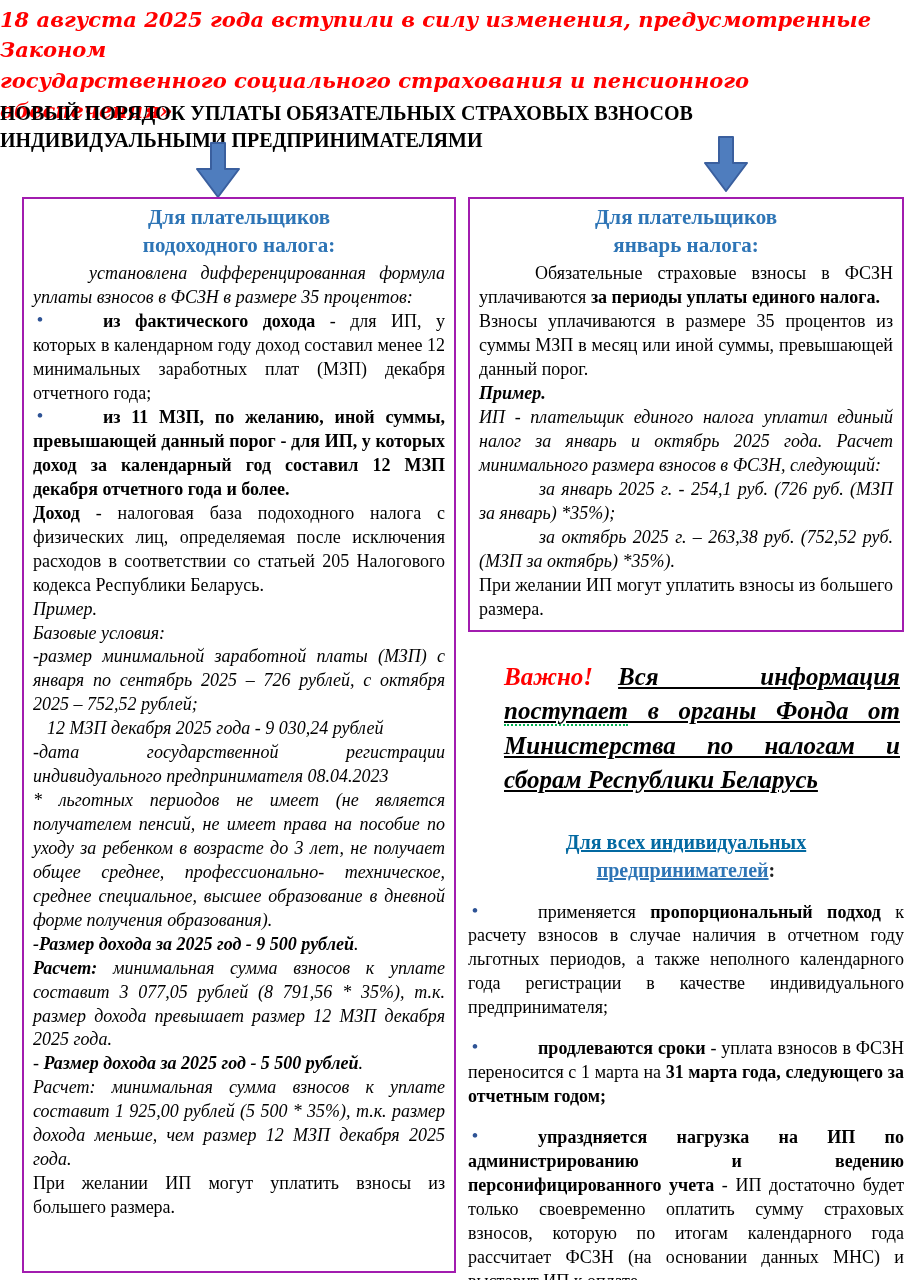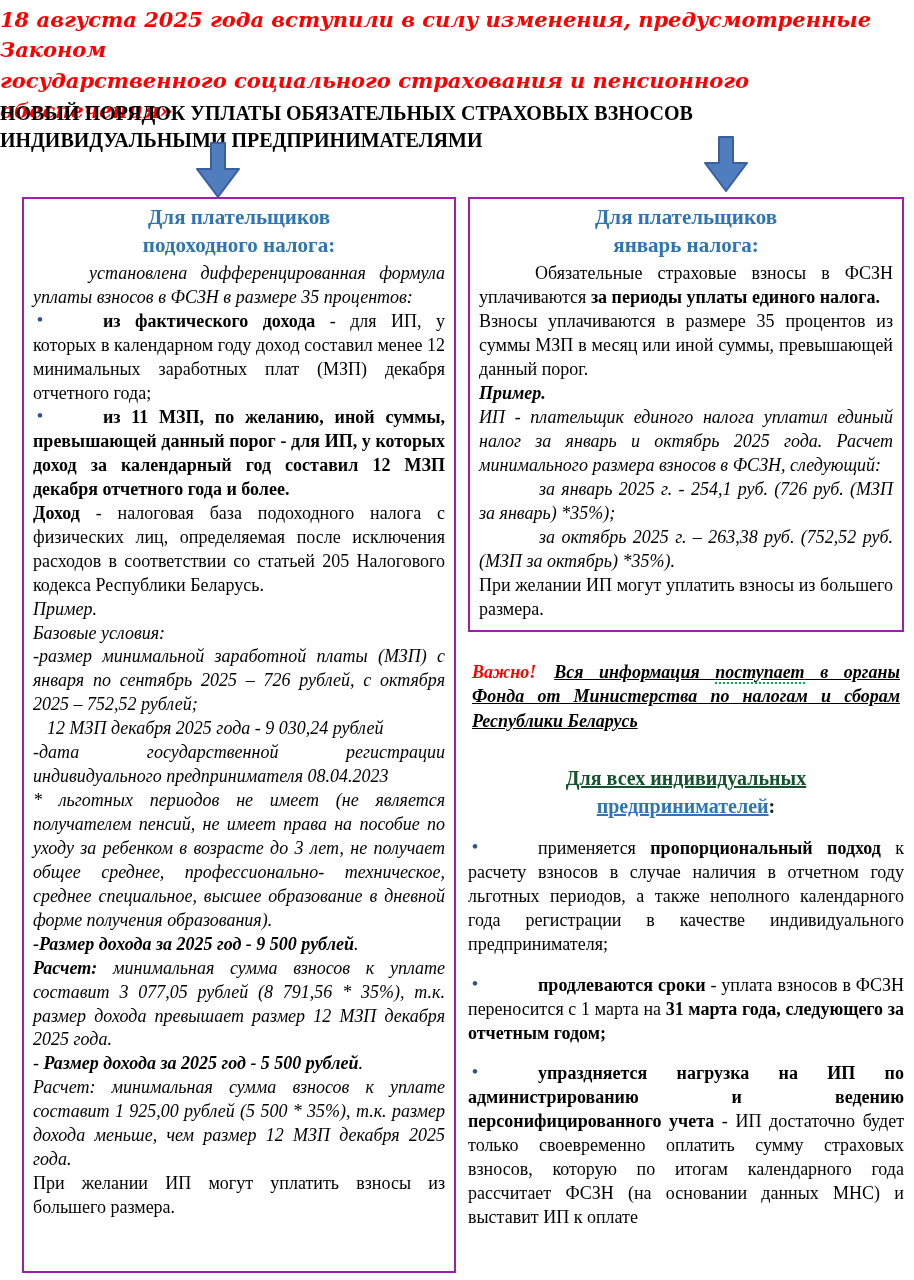--- a/index.html
+++ b/index.html
@@ -40,21 +40,21 @@
   .bulleted  { text-indent:70px; }
   .bullet-dot {
     position:absolute; left:4px; top:-1px; text-indent:0;
     color:#2e5395; font-size:17px; font-weight:bold;
   }
   .b { font-weight:bold; }
   .i { font-style:italic; }
   .u { text-decoration:underline; }
   .squiggle { border-bottom:2px dotted #00b050; }
   
-  .important-note { margin-top:28px; padding:0 4px; font-size:18px; line-height:1.38; }
+  .important-note { margin-top:28px; padding:0 4px; font-size:25px; line-height:1.38;margin-left:32px; }
   .all-heading {
     margin-top:30px; text-align:center; font-size:20px; line-height:1.4; font-weight:bold;
   }
   .all-bullets { margin-top:10px; }
   .all-bullets .para { margin-top:17px; }
 </style>
 </head>
 <body>
 
 <div class="page">
@@ -114,21 +114,21 @@
           <p class="para"><span class="i">ИП - плательщик единого налога уплатил единый налог за январь и октябрь 2025 года. Расчет минимального размера взносов в ФСЗН, следующий:</span></p>
           <p class="para indent-lg"><span class="i">за январь 2025 г. - 254,1 руб. (726 руб. (МЗП за январь) *35%);</span></p>
           <p class="para indent-lg"><span class="i">за октябрь 2025 г. – 263,38 руб. (752,52 руб. (МЗП за октябрь) *35%).</span></p>
           <p class="para"><span>При желании ИП могут уплатить взносы из большего размера.</span></p>
         </div>
     </div>
 
     <p class="para important-note"><span class="b i" style="color: rgb(255, 0, 0);">Важно!  </span><span class="b i u">Вся информация </span><span class="b i u squiggle">поступает</span><span class="b i u"> в органы Фонда от Министерства по налогам и сборам Республики Беларусь</span></p>
 
     <div class="all-heading">
-      <div><span class="b u" style="color: #14532d;">Для всех индивидуальных</span></div>
+      <div><span class="b u" style="color: #0369a1;">Для всех индивидуальных</span></div>
       <div><span class="b u" style="color: rgb(46, 117, 182);">предпринимателей</span><span class="b" style="color: rgb(31, 31, 31);">:</span></div>
     </div>
 
     <div class="all-bullets">
         <p class="para bulleted"><span class="bullet-dot">•</span><span>применяется </span><span class="b">пропорциональный подход</span><span> к расчету взносов в случае наличия в отчетном году льготных периодов, а также неполного календарного года регистрации в качестве индивидуального предпринимателя;</span></p>
         <p class="para bulleted"><span class="bullet-dot">•</span><span class="b">продлеваются сроки</span><span> - уплата взносов в ФСЗН переносится с 1 марта на </span><span class="b">31 марта года, следующего за отчетным годом;</span></p>
         <p class="para bulleted"><span class="bullet-dot">•</span><span class="b">упраздняется нагрузка на ИП по администрированию и ведению персонифицированного учета</span><span> - ИП достаточно будет только своевременно оплатить сумму страховых взносов, которую по итогам календарного года рассчитает ФСЗН (на основании данных МНС) и выставит ИП к оплате</span></p>
       </div>
 
   </div>

